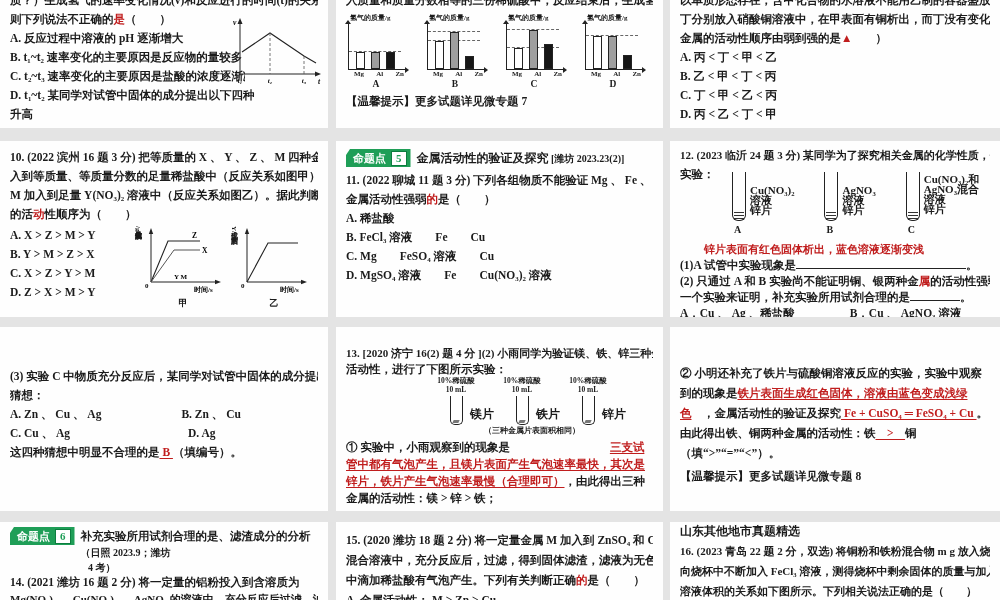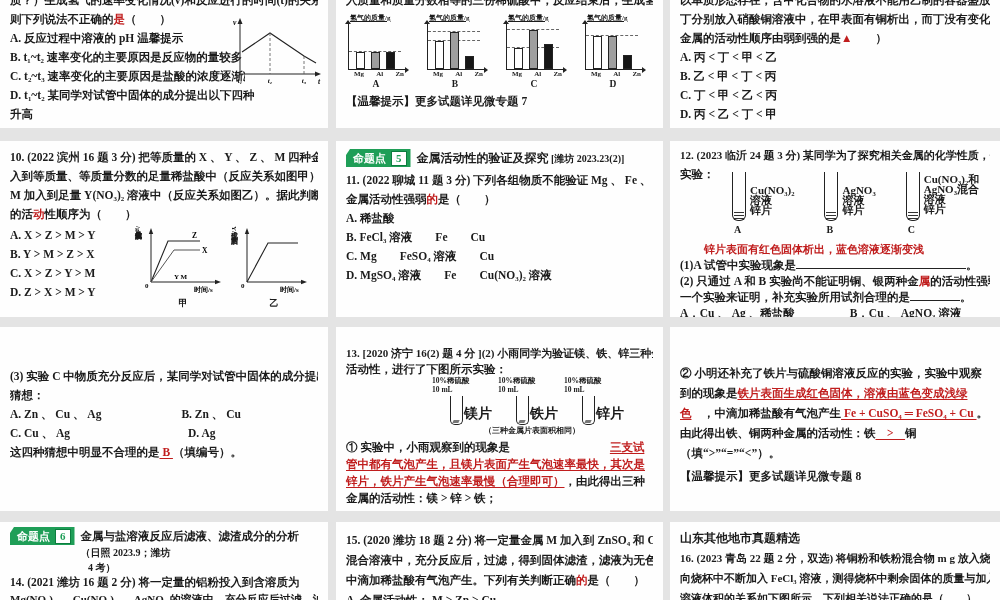--- a/index.html
+++ b/index.html
@@ -42,21 +42,21 @@
 
   
   .fig-q9{position:absolute;right:4px;top:16px;}
   svg text{font-family:"Liberation Serif","DejaVu Serif",serif;}
   .axlab{font-style:italic;font-size:7.5px;}
   .tklab{font-style:italic;font-size:7px;}
 
   
   .h2row{display:flex;justify-content:space-between;margin:4px 2px 0 2px;}
   .h2chart{width:66px;}
-  .h2yl{font-size:7px;line-height:8px;white-space:nowrap;margin-left:2px;text-decoration:underline;}
+  .h2yl{font-size:7px;line-height:8px;white-space:nowrap;margin-left:2px;}
   .h2plot{position:relative;width:56px;height:46px;border-left:1px solid #222;border-bottom:1px solid #222;margin-top:1px;}
   .h2plot::before{content:'';position:absolute;left:-4px;top:-6px;border:3px solid transparent;border-bottom:4px solid #222;}
   .h2plot::after{content:'';position:absolute;right:-7px;bottom:-4px;border:3px solid transparent;border-left:4px solid #222;}
   .h2bar{position:absolute;bottom:0;width:9px;border:1px solid #222;box-sizing:border-box;}
   .h2dash{position:absolute;left:0;width:52px;border-top:1px dashed #666;}
   .h2cats{display:flex;width:60px;font-size:7px;line-height:9px;justify-content:space-between;padding:0 4px 0 6px;box-sizing:border-box;}
   .h2letter{width:56px;text-align:center;font-size:9.5px;line-height:11px;}
 
   
   .q10flex{display:flex;margin-top:2px;}
@@ -72,25 +72,25 @@
   .t12z{position:absolute;left:1px;right:1px;bottom:1px;height:9px;
         background:repeating-linear-gradient(0deg,#333 0 1px,transparent 1px 3px);}
   .t12labels{margin-left:4px;font-size:11px;line-height:10px;white-space:nowrap;}
   .low{padding-top:13px;}
   .t12letter{position:absolute;left:2px;top:52px;font-size:10px;}
   .rednote{color:#c01d1d;font-size:11px;margin-left:24px;white-space:nowrap;}
 
   
   .fig13{margin-left:86px;width:200px;}
   .f13tubes{display:flex;gap:18px;}
-  .t13{position:relative;width:48px;}
+  .t13{position:relative;width:48px;text-align:center;}
   .t13acid{font-size:7.5px;line-height:8.5px;white-space:nowrap;}
   .t13tube{position:relative;width:11px;height:28px;border:1px solid #222;border-top:none;border-radius:0 0 5px 5px;margin:2px auto 0 auto;}
   .t13piece{position:absolute;left:2px;bottom:1px;width:6px;height:3px;background:#777;transform:skewX(-25deg);}
-  .t13metal{position:absolute;font-size:14px;left:32px;bottom:2px;white-space:nowrap;}
+  .t13metal{position:absolute;font-size:12px;left:38px;bottom:2px;white-space:nowrap;}
   .f13cap{font-size:8px;line-height:10px;text-align:center;margin-top:1px;}
 
   .head{font-size:12px;}
 </style>
 </head>
 <body>
 
 <div class="page">
 
   <div class="panel" id="p-q9">
@@ -105,21 +105,21 @@
         <line x1="76" y1="40" x2="76" y2="58" stroke="#555" stroke-width="0.8" stroke-dasharray="3,2"></line>
         <text class="axlab" x="5" y="9">v</text>
         <text class="axlab" x="90" y="68">t</text>
         <text class="tklab" x="12" y="67" text-anchor="middle">t₁</text>
         <text class="tklab" x="42" y="67" text-anchor="middle">t₂</text>
         <text class="tklab" x="76" y="67" text-anchor="middle">t₃</text>
       </svg>
     </div>
     <div class="ln clipline">质？）生成氢气的速率变化情况(v)和反应进行的时间(t)的关系如图所示，</div>
     <div class="ln"><span>则下列说法不正确的</span><span class="seg-red">是</span><span>（　　）</span></div>
-    <div class="ln" style="width:235px">A. 反应过程中溶液的 pH 温馨提示</div>
+    <div class="ln" style="width:235px">A. 反应过程中溶液的 pH 逐渐增大</div>
     <div class="ln" style="width:235px">B. t₁~t₂ 速率变化的主要原因是反应物的量较多</div>
     <div class="ln" style="width:235px">C. t₂~t₃ 速率变化的主要原因是盐酸的浓度逐渐减小</div>
     <div class="ln">D. t₁~t₂ 某同学对试管中固体的成分提出以下四种</div>
     <div class="ln">升高</div>
   </div>
 
   <div class="panel" id="p-hbar">
     <div class="ln clipline">入质量和质量分数相等的三份稀硫酸中，反应结束后，生成氢气的质</div>
     <div class="h2row">
       <div class="h2chart">
@@ -348,44 +348,44 @@
             </div>
           <div class="t13metal">锌片</div>
         </div>
       </div>
       <div class="f13cap">（三种金属片表面积相同）</div>
     </div>
     <div class="para" style="margin-top:3px"><span>① 实验中，小雨观察到的现象是</span><span class="seg-gap" style="width: 100px;"></span><span class="seg-red seg-u">三支试</span><span class="seg-red seg-u">管中都有气泡产生，且镁片表面产生气泡速率最快，其次是锌片，铁片产生气泡速率最慢（合理即可）</span><span>，由此得出三种金属的活动性：镁 &gt; 锌 &gt; 铁；</span></div>
   </div>
 
   <div class="panel" id="p-q2b" style="padding-top:36px">
-    <div class="para" style="line-height:20px"><span>② 小明还补充了铁片与硫酸铜溶液反应的实验，实验中观察到的现象是</span><span class="seg-red seg-u">铁片表面生成红色固体，溶液由蓝色变成浅绿色</span><span>　，中滴加稀盐酸有气泡产生</span><span class="seg-red seg-u"> Fe + CuSO₄ ═ FeSO₄ + Cu </span><span>。 由此得出铁、铜两种金属的活动性：铁</span><span class="seg-red seg-u">　&gt;　</span><span>铜（填“&gt;”“=”“&lt;”）。</span></div>
+    <div class="para" style="line-height:20px"><span>② 小明还补充了铁片与硫酸铜溶液反应的实验，实验中观察到的现象是</span><span class="seg-red seg-u">铁片表面生成红色固体，溶液由蓝色变成浅绿色</span><span>　，金属活动性的验证及探究</span><span class="seg-red seg-u"> Fe + CuSO₄ ═ FeSO₄ + Cu </span><span>。 由此得出铁、铜两种金属的活动性：铁</span><span class="seg-red seg-u">　&gt;　</span><span>铜（填“&gt;”“=”“&lt;”）。</span></div>
     <div class="tip" style="margin-top:6px">【温馨提示】更多试题详见微专题 8</div>
   </div>
 
   <div class="panel" id="p-m6">
     <div class="badgerow" style="margin-top:5px">
       <span class="badge">
           <span>命题点</span>
           <span class="badge-num">6</span>
         </span>
-      <span class="btitle" style="font-size:11.5px"><span>金属与盐溶液反应后滤液、滤渣成分的分析</span><span class="seg-sm">（日照 2023.9；潍坊</span></span>
+      <span class="btitle" style="font-size:11.5px"><span>补充实验所用试剂合理的是、滤渣成分的分析</span><span class="seg-sm">（日照 2023.9；潍坊</span></span>
     </div>
     <div class="ln" style="margin-left:78px;font-size:10px;line-height:13px"><span class="seg-sm">4 考）</span></div>
     <div class="ln" style="line-height:17px">14. (2021 潍坊 16 题 2 分) 将一定量的铝粉投入到含溶质为</div>
     <div class="ln" style="line-height:17px;font-size:11px">Mg(NO₃)₂ 、 Cu(NO₃)₂ 、 AgNO₃ 的溶液中，充分反应后过滤，滤液无色；</div>
   </div>
 
   <div class="panel" id="p-q15" style="padding-top:8px">
     <div class="ln" style="line-height:20px">15. (2020 潍坊 18 题 2 分) 将一定量金属 M 加入到 ZnSO₄ 和 CuSO₄ 的</div>
     <div class="ln" style="line-height:20px">混合溶液中，充分反应后，过滤，得到固体滤渣，滤液为无色，向滤渣</div>
     <div class="ln" style="line-height:20px"><span>中滴加稀盐酸有气泡产生。下列有关判断正确</span><span class="seg-red">的</span><span>是（　　）</span></div>
     <div class="ln" style="line-height:20px">A. 金属活动性： M &gt; Zn &gt; Cu</div>
   </div>
 
-  <div class="panel" id="p-sd" style="padding-top:7px">
+  <div class="panel" id="p-sd" style="">
     <div class="ln head">山东其他地市真题精选</div>
     <div class="ln" style="line-height:20px;font-size:11px">16. (2023 青岛 22 题 2 分，双选) 将铜粉和铁粉混合物 m g 放入烧杯中，</div>
     <div class="ln" style="line-height:20px;font-size:11px">向烧杯中不断加入 FeCl₃ 溶液，测得烧杯中剩余固体的质量与加入 FeCl₃</div>
     <div class="ln" style="line-height:20px;font-size:11px">溶液体积的关系如下图所示。下列相关说法正确的是（　　）</div>
   </div>
 
 </div>
 
 </body></html>

